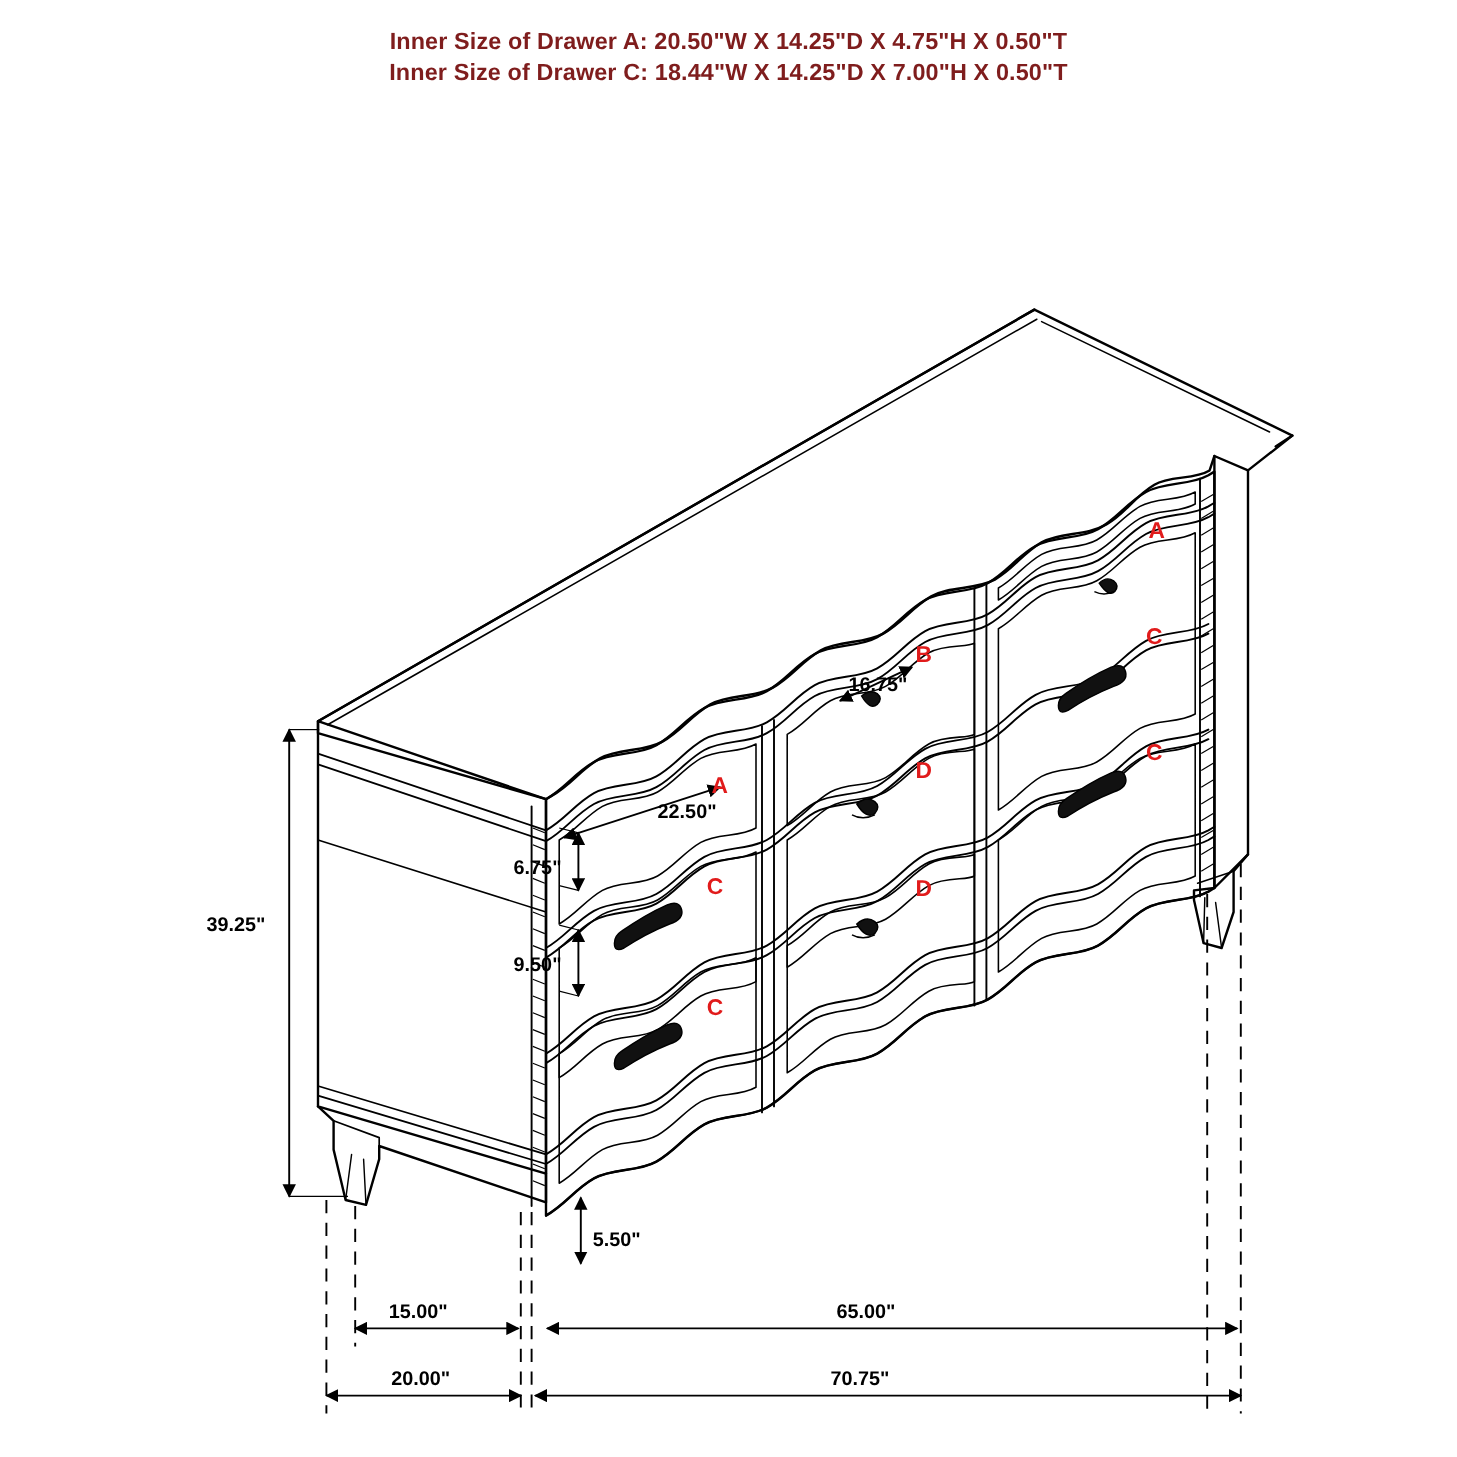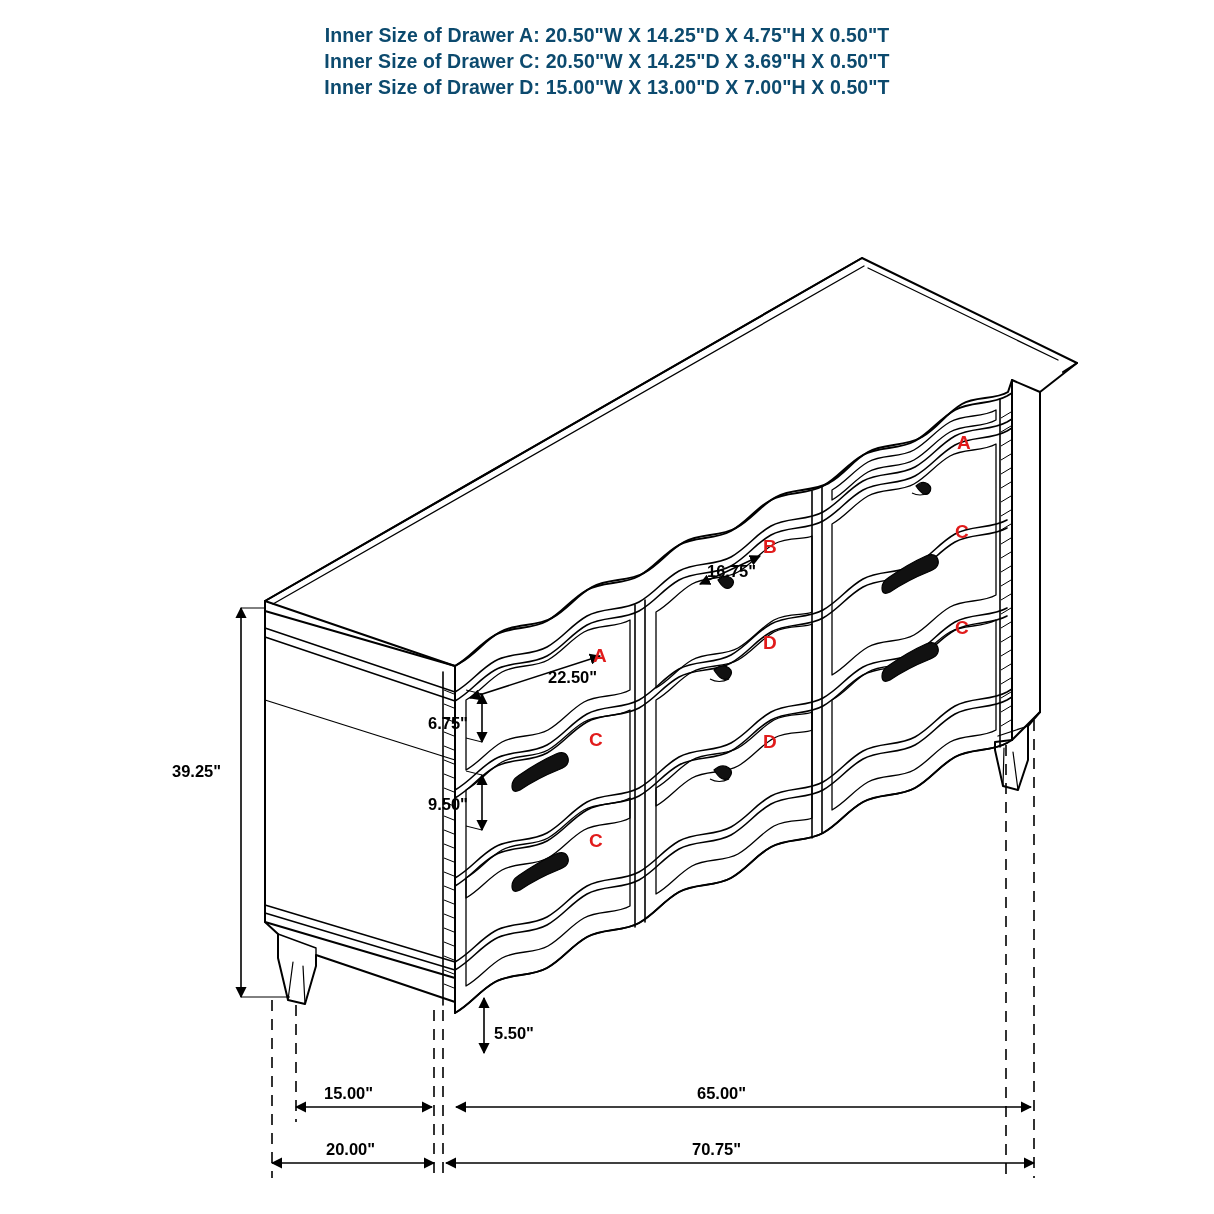--- a/index.html
+++ b/index.html
@@ -20,21 +20,21 @@
     top: 22px;
     left: 0;
     width: 1214px;
     text-align: center;
   }
   .spec-line {
     font-size: 19.5px;
     font-weight: bold;
     letter-spacing: 0.1px;
     line-height: 26px;
-    color: #0c4a6e;
+    color: #7f1d1d;
     white-space: nowrap;
   }
   .diagram {
     position: absolute;
     top: 0;
     left: 0;
     width: 1214px;
     height: 1214px;
   }
   .label {
@@ -51,22 +51,21 @@
     font-size: 19px;
     color: #e11b1b;
   }
   svg { display: block; }
 </style>
 </head>
 <body>
 
 <div class="spec-block">
   <div class="spec-line">Inner Size of Drawer A: 20.50"W X 14.25"D X 4.75"H X 0.50"T</div>
-  <div class="spec-line">Inner Size of Drawer C: 20.50"W X 14.25"D X 3.69"H X 0.50"T</div>
-  <div class="spec-line">Inner Size of Drawer D: 15.00"W X 13.00"D X 7.00"H X 0.50"T</div>
+  <div class="spec-line">Inner Size of Drawer C: 18.44"W X 14.25"D X 7.00"H X 0.50"T</div>
 </div>
 
 <div class="diagram">
 <svg width="1214" height="1214" viewBox="0 0 1214 1214">
   <defs>
     <marker id="arrowEnd" viewBox="0 0 10 10" refX="9" refY="5" markerWidth="7" markerHeight="7" orient="auto-start-reverse">
       <path d="M 0 0 L 10 5 L 0 10 z" fill="#000"></path>
     </marker>
     <marker id="arrowStart" viewBox="0 0 10 10" refX="9" refY="5" markerWidth="7" markerHeight="7" orient="auto-start-reverse">
       <path d="M 0 0 L 10 5 L 0 10 z" fill="#000"></path>

